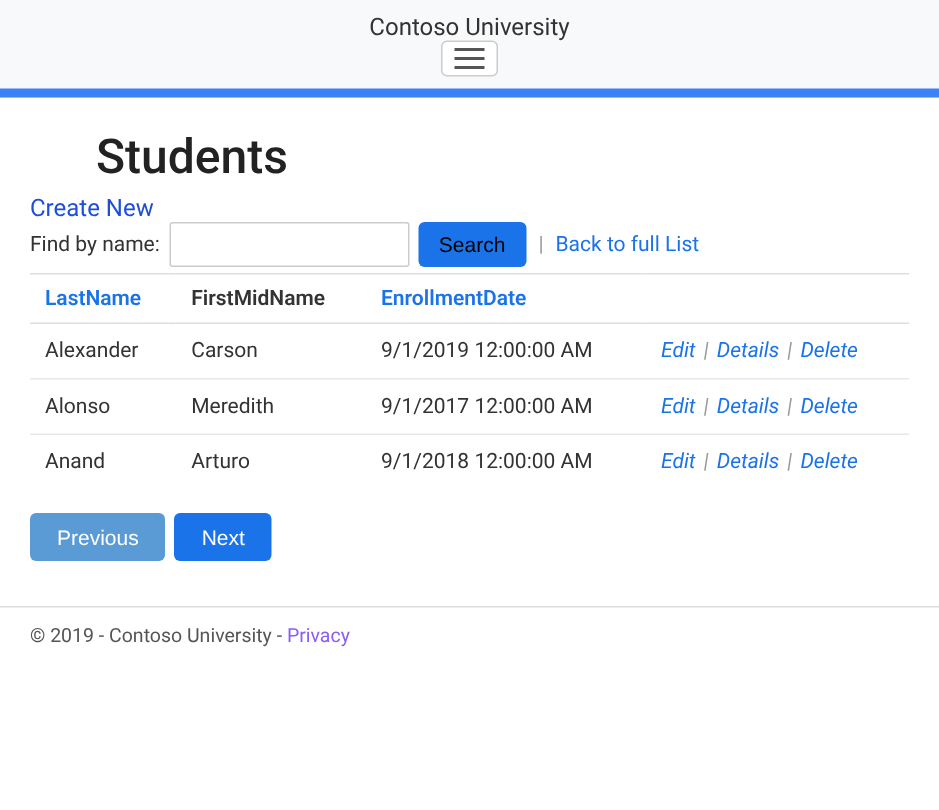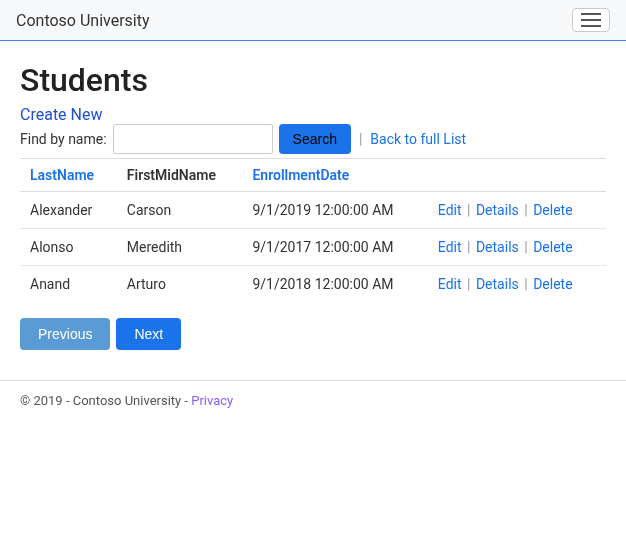--- a/index.html
+++ b/index.html
@@ -10,23 +10,24 @@
       background: #fff;
       width: 626px;
       min-height: 540px;
     }
 
     
     .navbar {
       display: flex;
       justify-content: space-between;
       align-items: center;
-      padding: 8px 16px;
-      border-bottom: 1px solid #3b82f6;
+      padding: 8px 6px;
+      border-bottom: 6px solid #3b82f6;
       background: #f8f9fa;
+      flex-direction: column;
     }
     .navbar-brand {
       font-size: 16px;
       color: #333;
       font-weight: normal;
     }
     .hamburger-btn {
       background: #fff;
       border: 1px solid #ccc;
       border-radius: 4px;
@@ -46,20 +47,21 @@
     
     .main-content {
       padding: 20px 20px 10px 20px;
     }
 
     .page-title {
       font-size: 32px;
       font-weight: 500;
       color: #222;
       margin-bottom: 6px;
+      margin-left: 44px;
     }
 
     .create-new-link {
       color: #1d4ed8;
       text-decoration: none;
       font-size: 16px;
       display: inline-block;
       margin-bottom: 0;
     }
 
@@ -128,20 +130,21 @@
     .students-table tbody tr:last-child {
       border-bottom: none;
     }
     .students-table td {
       padding: 10px 10px;
       font-size: 14px;
       color: #333;
     }
     .actions {
       white-space: nowrap;
+      font-style: italic;
     }
     .action-link {
       color: #1a73e8;
       text-decoration: none;
       font-size: 14px;
     }
     .action-sep {
       color: #999;
       margin: 0 2px;
     }

